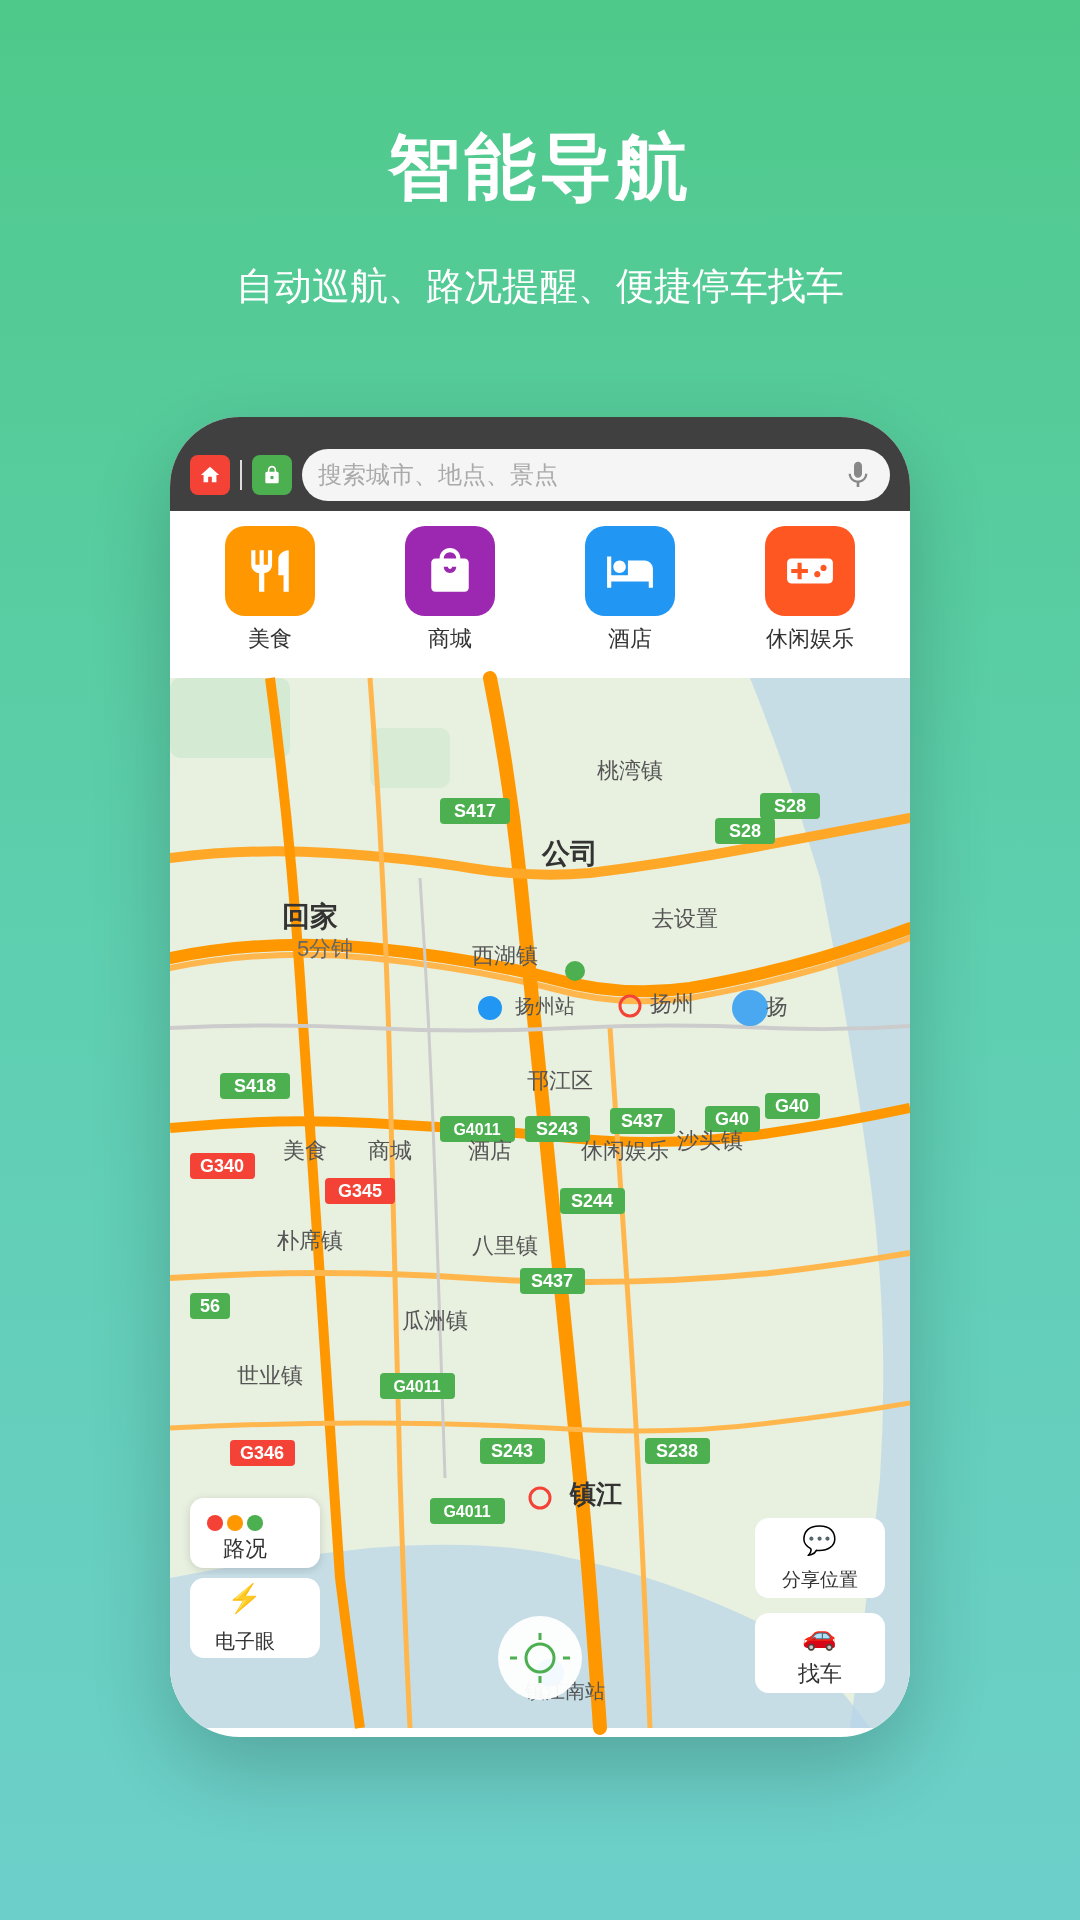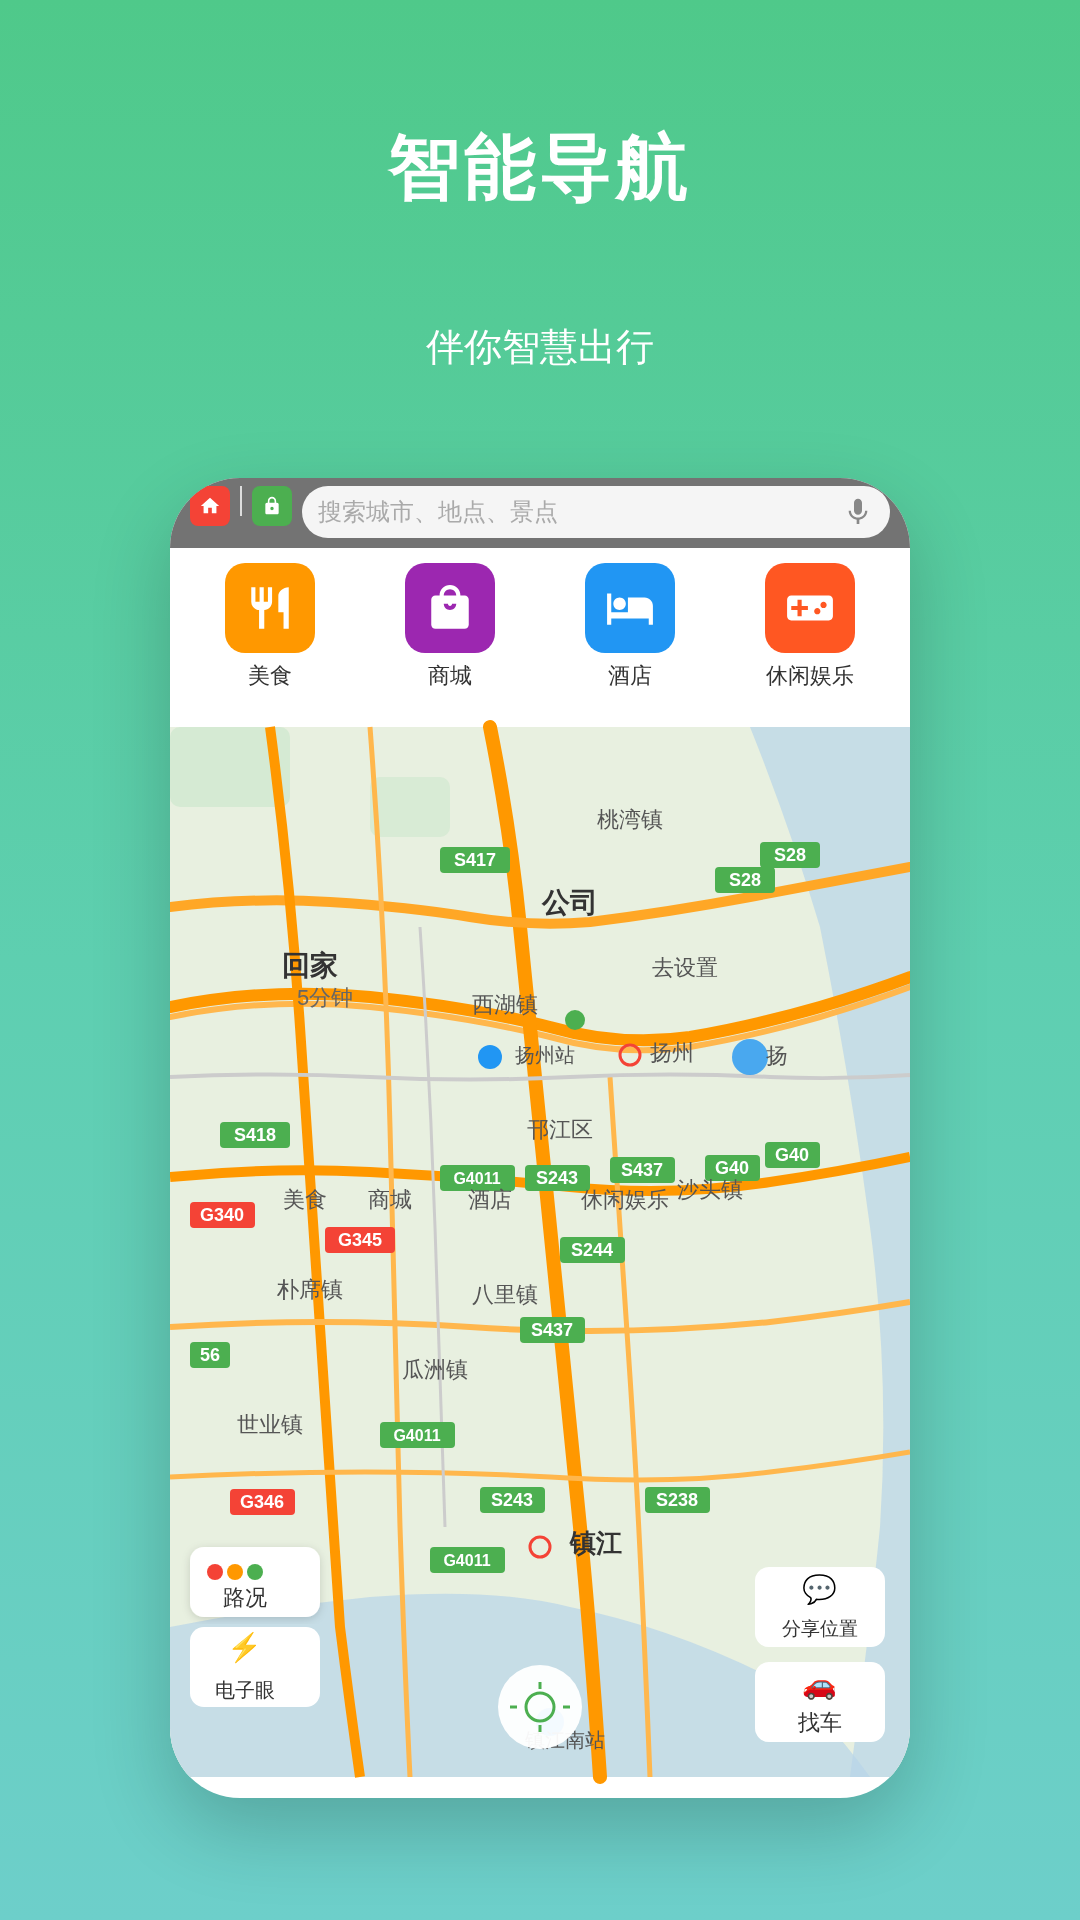--- a/index.html
+++ b/index.html
@@ -41,24 +41,24 @@
       background: white;
       border-radius: 70px;
       overflow: hidden;
       box-shadow: 0 30px 80px rgba(0,0,0,0.2);
       position: relative;
       margin-top: 40px;
     }
 
     
     .phone-header {
-      background: #737373;
-      padding: 8px 20px 10px;
-      display: flex;
-      align-items: flex-start;
+      background: #404040;
+      padding: 32px 20px 10px;
+      display: flex;
+      align-items: center;
       gap: 10px;
       z-index: 10;
       position: relative;
     }
 
     .home-icon {
       width: 40px;
       height: 40px;
       background: #f44336;
       border-radius: 8px;
@@ -149,22 +149,21 @@
       position: relative;
       overflow: hidden;
     }
   </style>
 </head>
 <body>
 
 <div class="header-section">
   <h1 class="main-title">智能导航</h1>
   <p class="subtitle">
-    <br>
-    <span>伴你智慧出行</span>
+    <span>自动巡航、路况提醒、便捷停车找车</span><br>
   </p>
 </div>
 
 <div class="phone-container">
   <div class="phone-inner">
 
     <div class="phone-header">
       <div class="home-icon">
         <svg width="22" height="22" viewBox="0 0 24 24" fill="white">
           <path d="M10 20v-6h4v6h5v-8h3L12 3 2 12h3v8z"></path>

